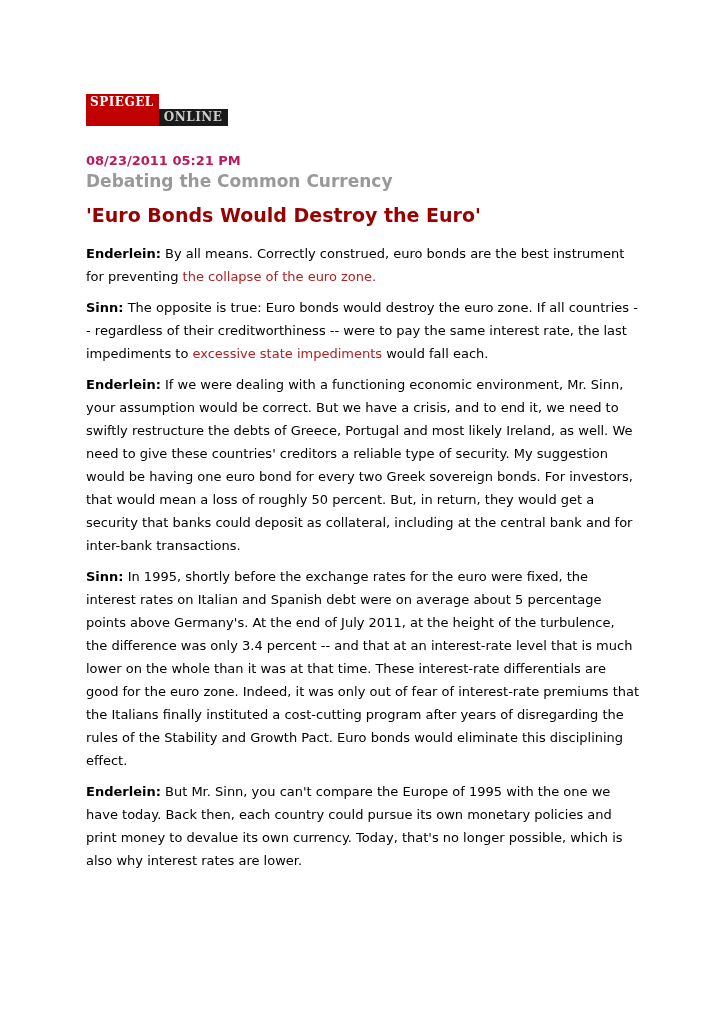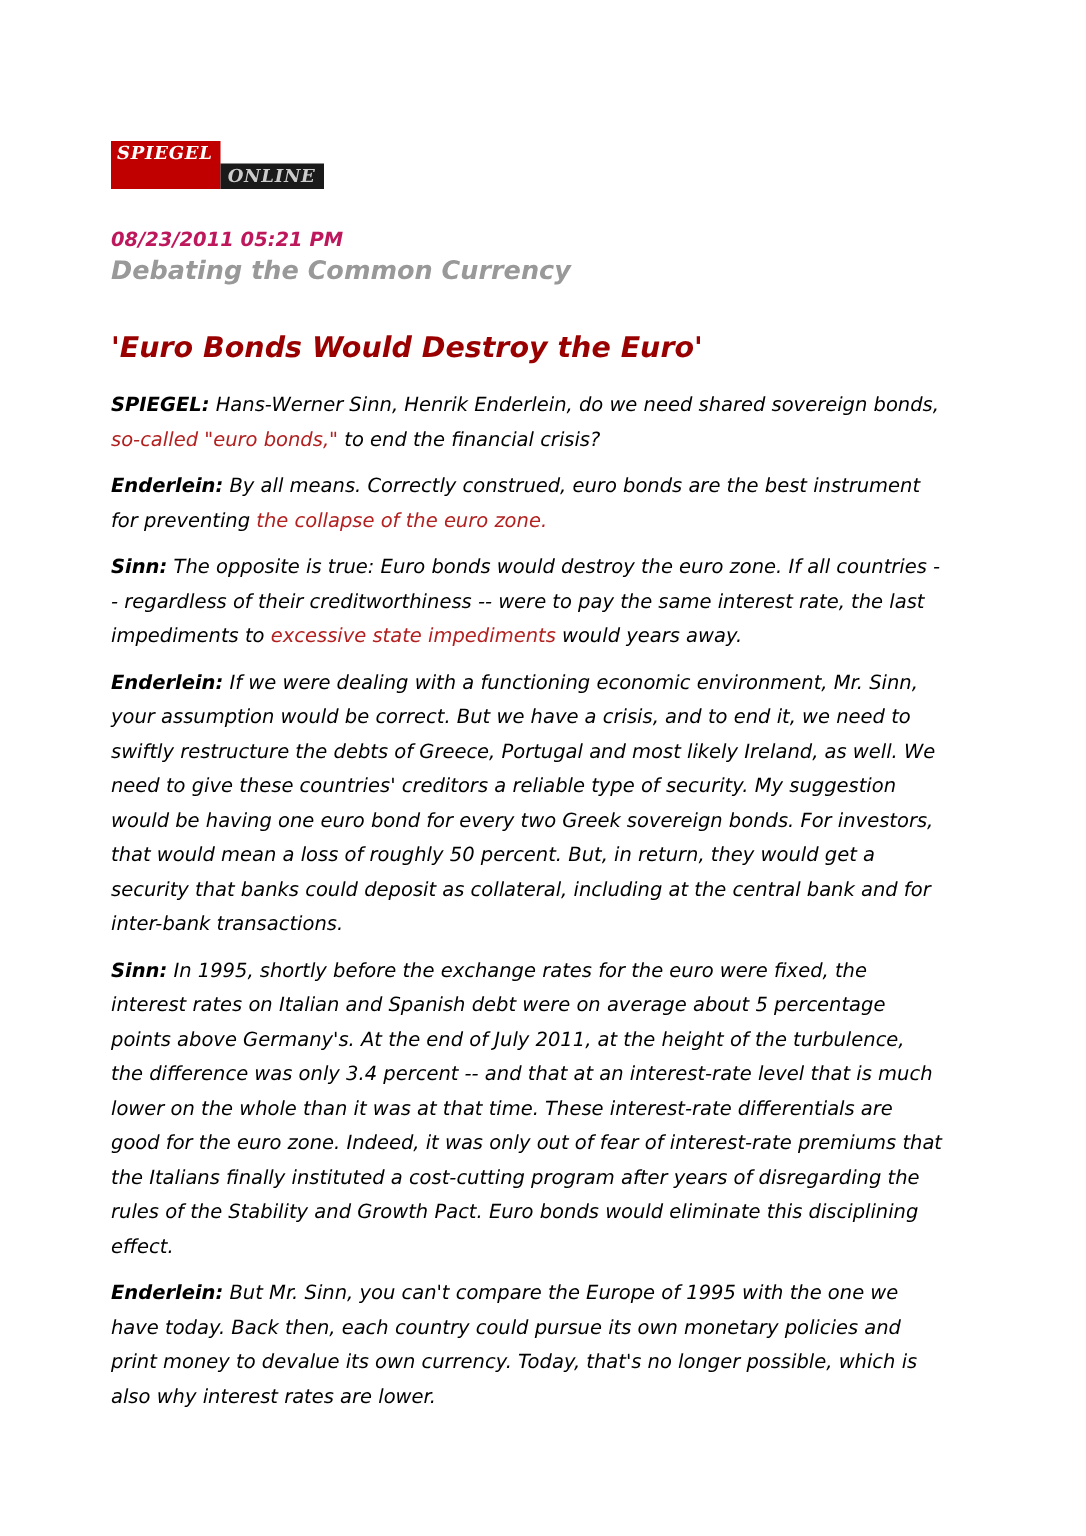--- a/index.html
+++ b/index.html
@@ -14,21 +14,21 @@
   html, body { margin: 0; padding: 0; }
   body {
     width: 724px;
     height: 1024px;
     background: #ffffff;
     font-family: "DejaVu Sans", "Liberation Sans", sans-serif;
     color: var(--body-black);
     overflow: hidden;
   }
   .page { position: relative; width: 724px; height: 1024px; background: #ffffff; }
-  .content { position: absolute; left: 74px; top: 91px; width: 554px; font-style: italic; }
+  .content { position: absolute; left: 86px; top: 91px; width: 554px; }
 
   .logo {
     display: inline-flex;
     align-items: stretch;
     margin-bottom: 26px;
     font-family: "DejaVu Serif", "Liberation Serif", serif;
     font-weight: bold;
     font-size: 12px;
     line-height: 13px;
     letter-spacing: 0.5px;
@@ -57,21 +57,21 @@
     font-weight: bold;
     line-height: 18px;
     color: var(--kicker-gray);
     margin-top: 3px;
   }
   .headline {
     font-size: 19px;
     font-weight: bold;
     line-height: 24px;
     color: var(--headline-red);
-    margin: 30px 0 15px 0;
+    margin: 13px 0 15px 0;
   }
   .intro {
     font-size: 13px;
     font-weight: bold;
     line-height: 24px;
     margin: 0 0 7px 0;
   }
   .para {
     font-size: 13px;
     line-height: 23px;
@@ -90,23 +90,22 @@
       <span class="logo-spiegel">SPIEGEL</span>
       <span class="logo-online">ONLINE</span>
     </div>
 
     <div class="date-line">08/23/2011 05:21 PM</div>
     <div class="kicker">Debating the Common Currency</div>
     <h1 class="headline">'Euro Bonds Would Destroy the Euro'</h1>
 
 
     <div>
-        <p class="para"><span class="seg-speaker">SPIEGEL:</span><span class="seg-text"> Hans-Werner Sinn, Henrik Enderlein, do we need shared sovereign bonds, </span><span class="seg-link">so-called "euro bonds,"</span><span class="seg-text"> to end the financial crisis?</span></p>
         <p class="para"><span class="seg-speaker">Enderlein:</span><span class="seg-text"> By all means. Correctly construed, euro bonds are the best instrument for preventing </span><span class="seg-link">the collapse of the euro zone.</span></p>
-        <p class="para"><span class="seg-speaker">Sinn:</span><span class="seg-text"> The opposite is true: Euro bonds would destroy the euro zone. If all countries -- regardless of their creditworthiness -- were to pay the same interest rate, the last impediments to </span><span class="seg-link">excessive state impediments</span><span class="seg-text"> would years away.</span></p>
+        <p class="para"><span class="seg-speaker">Sinn:</span><span class="seg-text"> The opposite is true: Euro bonds would destroy the euro zone. If all countries -- regardless of their creditworthiness -- were to pay the same interest rate, the last impediments to </span><span class="seg-link">excessive state impediments</span><span class="seg-text"> would fall each.</span></p>
         <p class="para"><span class="seg-speaker">Enderlein:</span><span class="seg-text"> If we were dealing with a functioning economic environment, Mr. Sinn, your assumption would be correct. But we have a crisis, and to end it, we need to swiftly restructure the debts of Greece, Portugal and most likely Ireland, as well. We need to give these countries' creditors a reliable type of security. My suggestion would be having one euro bond for every two Greek sovereign bonds. For investors, that would mean a loss of roughly 50 percent. But, in return, they would get a security that banks could deposit as collateral, including at the central bank and for inter-bank transactions.</span></p>
         <p class="para"><span class="seg-speaker">Sinn:</span><span class="seg-text"> In 1995, shortly before the exchange rates for the euro were fixed, the interest rates on Italian and Spanish debt were on average about 5 percentage points above Germany's. At the end of July 2011, at the height of the turbulence, the difference was only 3.4 percent -- and that at an interest-rate level that is much lower on the whole than it was at that time. These interest-rate differentials are good for the euro zone. Indeed, it was only out of fear of interest-rate premiums that the Italians finally instituted a cost-cutting program after years of disregarding the rules of the Stability and Growth Pact. Euro bonds would eliminate this disciplining effect.</span></p>
         <p class="para"><span class="seg-speaker">Enderlein:</span><span class="seg-text"> But Mr. Sinn, you can't compare the Europe of 1995 with the one we have today. Back then, each country could pursue its own monetary policies and print money to devalue its own currency. Today, that's no longer possible, which is also why interest rates are lower.</span></p>
         <p class="para"></p>
       </div>
 
   </div>
 </div>
 
 </body></html>

